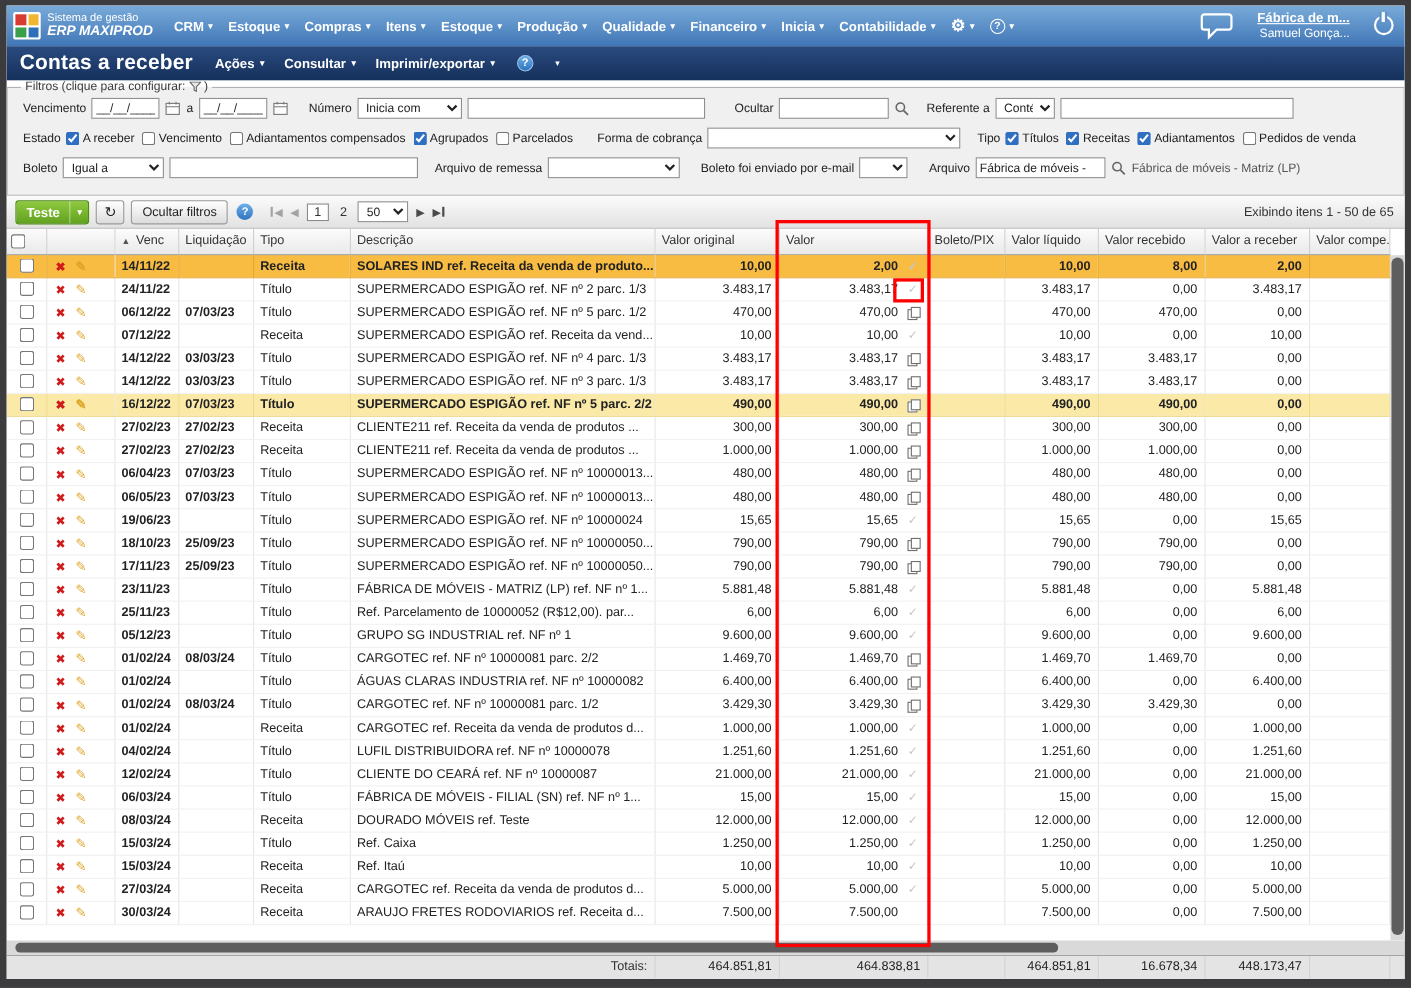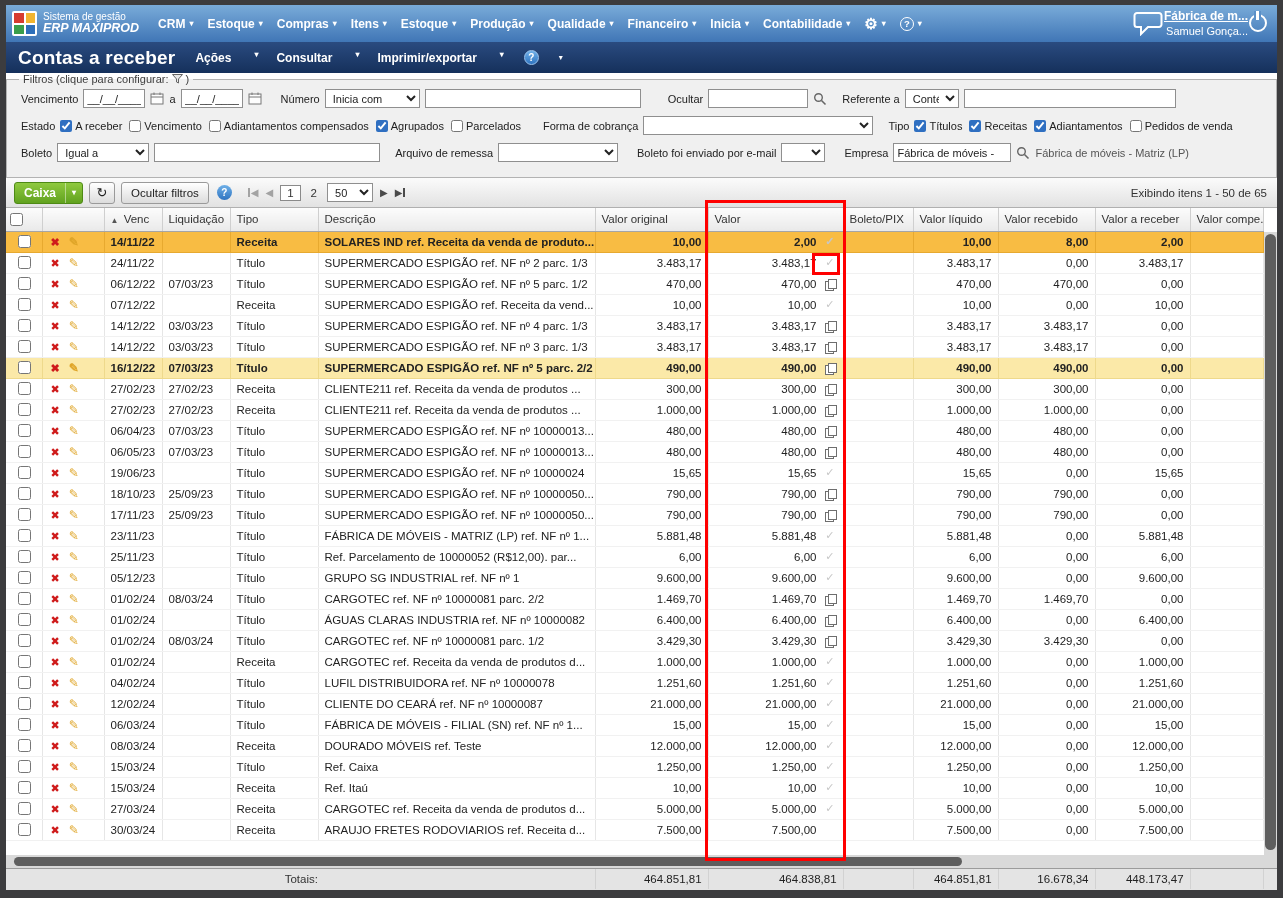--- a/index.html
+++ b/index.html
@@ -15,32 +15,32 @@
 .logo-mark i{display:block}
 .lm1{background:#d63c30}.lm2{background:#f2b530}.lm3{background:#3a9e4b}.lm4{background:#2e6fba}
 .logo-text{line-height:1.05}
 .logo-tagline{font-size:10px;display:block}
 .logo-name{font-size:12.5px;font-weight:bold;font-style:italic;display:block}
 .nav-menus{display:flex;align-items:center}
 .nav-item{display:flex;align-items:center;gap:4px;padding:0 7px;font-size:12px;font-weight:bold;cursor:pointer;white-space:nowrap}
 .caret{font-size:8px;line-height:1}
 .nav-gear{font-size:15px;line-height:1}
 .nav-qmark{width:14px;height:14px;border:1.5px solid #fff;border-radius:50%;font-size:9.5px;font-weight:bold;display:inline-flex;align-items:center;justify-content:center}
-.nav-right{margin-left:auto;display:flex;align-items:center;gap:1px}
+.nav-right{margin-left:auto;display:flex;align-items:center;gap:22px}
 .acct{text-align:right;line-height:1.3}
 .acct-link{color:#fff;font-size:12px;font-weight:bold;text-decoration:underline;display:block;cursor:pointer}
 .acct-user{font-size:11px}
 .power{width:18px;height:18px;border:2.5px solid #fff;border-radius:50%;position:relative;display:inline-block;cursor:pointer}
 .power::after{content:"";position:absolute;left:5px;top:-5px;width:3px;height:9px;background:#fff;box-shadow:-2px 0 0 #5b90c8,2px 0 0 #5b90c8}
 
 
 .titlebar{flex:0 0 31px;background:linear-gradient(#2a4b80,#15305b);display:flex;align-items:center;color:#fff;padding:0 12px;gap:20px}
 .page-title{font-size:19px;font-weight:bold;letter-spacing:.2px}
 .tb-menus{display:flex;gap:18px;align-items:center}
-.tb-item{display:flex;gap:23px;font-size:12px;font-weight:bold;cursor:pointer;white-space:nowrap}
+.tb-item{display:flex;align-items:center;gap:5px;font-size:12px;font-weight:bold;cursor:pointer;white-space:nowrap}
 .tb-help{width:15px;height:15px;border-radius:50%;background:linear-gradient(#6fb0e8,#2f74c0);border:1px solid #9cc4ee;color:#fff;font-size:10px;font-weight:bold;display:inline-flex;align-items:center;justify-content:center;cursor:pointer}
 
 
 .filters{flex:0 0 105px;background:#f0f0f0;border:1px solid #b3b3b3;margin:0;padding:0 10px 2px;overflow:hidden}
 .filters legend{font-size:11px;color:#3c3c3c;padding:0 4px;margin-left:2px;display:flex;align-items:center;gap:3px;cursor:pointer}
 .frow{display:flex;align-items:center;height:27px;font-size:11px;color:#222;gap:5px;padding-left:4px;white-space:nowrap}
 .frow label{white-space:nowrap}
 .inp,.filters select,.toolbar select{height:19px;border:1px solid #8f8f8f;background:#fff;font-size:11px;font-family:inherit;padding:0 3px;color:#222}
 .inp.date{width:62px}
 .w-num-op{width:95px}.w-num{width:216px}.w-cli{width:100px}.w-ref-op{width:54px}.w-ref{width:212px}
@@ -70,40 +70,40 @@
 .page-size{width:46px;height:20px}
 .showing{margin-left:auto;font-size:11.5px;color:#333;padding-right:2px}
 
 
 .grid-wrap{position:relative;flex:0 0 647px;overflow:hidden;background:#fff}
 table.grid{border-collapse:collapse;table-layout:fixed;width:1257px}
 .grid th{height:23px;background:linear-gradient(#fcfcfc,#e9e9e9);border-right:1px solid #cfcfcf;border-bottom:1px solid #a5a5a5;font-size:11.5px;font-weight:normal;color:#333;text-align:left;padding:0 6px;white-space:nowrap;overflow:hidden;cursor:pointer}
 .grid td{height:21px;border-right:1px solid #e6e6e6;border-bottom:1px solid #f1f1f1;font-size:11.5px;color:#222;padding:0 6px;white-space:nowrap;overflow:hidden}
 .c-center{text-align:center;padding:0!important}
 .grid td.num{text-align:right}
-.cell-venc,.cell-liq{font-weight:normal}
+.cell-venc,.cell-liq{font-weight:bold}
 .icons-cell{padding:0 4px!important}
 .ic-del{color:#cf1b1b;font-size:11px;margin:0 9px 0 4px;cursor:pointer}
 .ic-edit{color:#dfa528;font-size:12px;cursor:pointer}
 .row-selected td{background:#f8bc43;font-weight:bold;border-right-color:#e7a92f;border-bottom-color:#e7a92f}
 .row-accent td{background:#fbe9a8;font-weight:bold;border-right-color:#eed98c;border-bottom-color:#eed98c}
 .cell-valor{position:relative;padding-right:26px!important}
 .ic-check{position:absolute;right:8px;top:3px;color:#c6c6c6;font-size:11px}
 .ic-copy{position:absolute;right:7px;top:5px;width:11px;height:12px;cursor:pointer}
 .ic-copy::before{content:"";position:absolute;left:0;bottom:0;width:7px;height:8px;border:1px solid #6e6e6e;background:#fff}
 .ic-copy::after{content:"";position:absolute;left:3px;top:0;width:7px;height:8px;border:1px solid #6e6e6e;background:#fff}
 .sort{font-size:8px;color:#555;margin-right:2px}
 .vscroll{position:absolute;top:24px;right:0;width:13px;height:623px;background:#d9d9d9;cursor:pointer}
 .vthumb{position:absolute;left:1px;right:1px;top:2px;height:616px;background:#5e5e5e;border-radius:6px}
 .hscroll{flex:0 0 13px;background:#d9d9d9;position:relative;cursor:pointer}
 .hthumb{position:absolute;left:8px;top:2px;width:948px;height:9px;background:#5e5e5e;border-radius:5px}
 .totals-bar{flex:0 0 22px;background:#e4e4e4;border-top:1px solid #9b9b9b;overflow:hidden}
 table.totals{border-collapse:collapse;table-layout:fixed;width:1257px}
 table.totals td{height:20px;border-right:1px solid #d2d2d2;font-size:11.5px;color:#222;padding:0 6px;white-space:nowrap;text-align:right}
-table.totals td.t-label{text-align:center;padding-left:8px;color:#333}
+table.totals td.t-label{text-align:right;padding-left:8px;color:#333}
 
 
 .anno{position:absolute;border:3px solid #ff0000;z-index:99;pointer-events:none}
 </style>
 </head>
 <body>
 
 <div class="frame">
   <div class="window">
 
@@ -293,35 +293,35 @@
           </div>
       </div>
       <div class="frow">
         <label>Boleto</label>
         <select class="w-bol-op"><option>Igual a</option></select>
         <input class="inp w-bol" value="" style="">
         <label class="ml10">Arquivo de remessa</label>
         <select class="w-arq"><option></option></select>
         <label class="ml14">Boleto foi enviado por e-mail</label>
         <select class="w-mail"><option></option></select>
-        <label class="ml14">Empresa</label>
+        <label class="ml14">Arquivo</label>
         <input class="inp w-emp" value="Fábrica de móveis -" style="">
         <span class="icon-search">
             <svg width="14" height="14" viewBox="0 0 14 14">
               <circle cx="5.5" cy="5.5" r="3.8" fill="none" stroke="#666" stroke-width="1.4"></circle>
               <line x1="8.5" y1="8.5" x2="12.5" y2="12.5" stroke="#666" stroke-width="1.6"></line>
             </svg>
           </span>
         <span class="cap">Fábrica de móveis - Matriz (LP)</span>
       </div>
     </fieldset>
 
     <div class="toolbar">
       <div class="btn-novo">
-        <span class="lbl">Caixa</span>
+        <span class="lbl">Teste</span>
         <span class="nsep"></span>
         <span class="caret">▾</span>
       </div>
       <button class="btn btn-refresh"><span>↻</span></button>
       <button class="btn">Ocultar filtros</button>
       <span class="help-circle">?</span>
       <div class="pager">
         <span class="pg dis"><i class="bar"></i>◀</span>
         <span class="pg dis">◀</span>
         <span class="pg-current">1</span>

